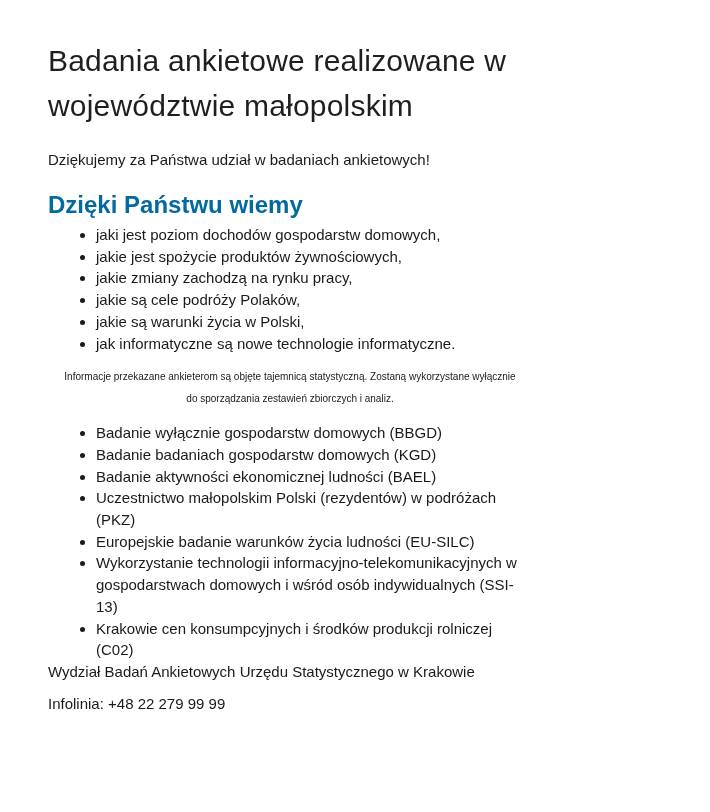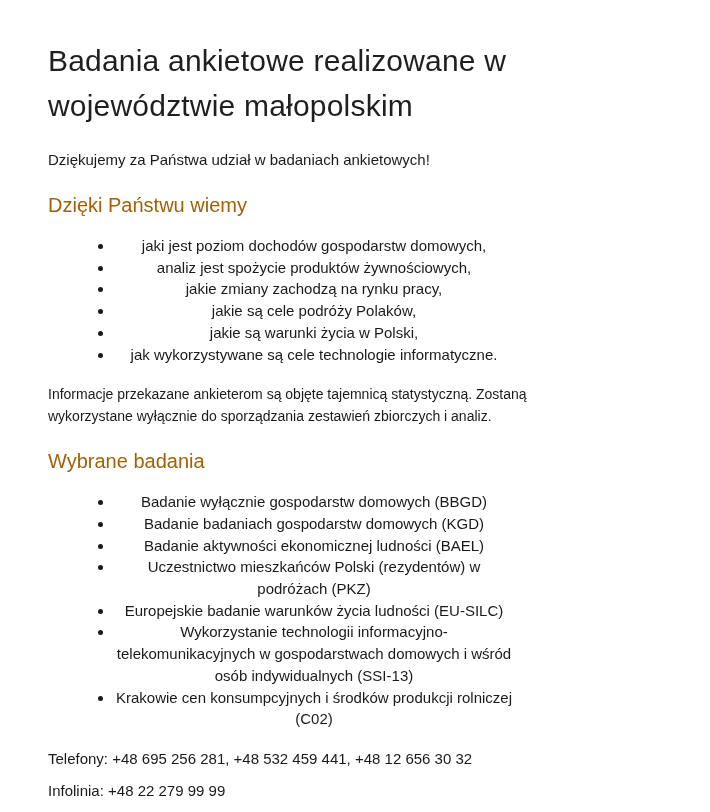--- a/index.html
+++ b/index.html
@@ -28,43 +28,43 @@
     letter-spacing: 0.2px;
     color: #1f1f1f;
     margin: 0;
   }
   .intro {
     font-size: 15px;
     line-height: 22px;
     margin: 21px 0 0 0;
   }
   h2.section-heading {
-    color: #a16207;
-    font-size: 20px;
-    font-weight: 400;
+    color: #0369a1;
+    font-size: 24px;
+    font-weight: 700;
     line-height: 24px;
     margin: 22px 0 7px 0;
   }
   ul.bullet-list {
-    margin: 18px;
+    margin: 0;
     padding: 0 0 0 48px;
     list-style-type: disc;
-    text-align: center;
   }
   ul.bullet-list li {
     font-size: 15px;
     line-height: 21.7px;
     padding: 0;
     margin: 0;
   }
   p.body-text {
-    font-size: 14px;
+    font-size: 10px;
     line-height: 22px;
-    margin: 0;
+    margin: 12px;
     max-width: 612px;
+    text-align: center;
   }
   p.contact-line {
     font-size: 15px;
     line-height: 22px;
     margin: 10px 0 0 0;
   }
   p.contact-line.first {
     margin-top: 0;
   }
 </style>
@@ -73,36 +73,35 @@
 
 <div class="doc">
 
   <h1 class="title">Badania ankietowe realizowane w województwie małopolskim</h1>
 
   <p class="intro">Dziękujemy za Państwa udział w badaniach ankietowych!</p>
 
   <h2 class="section-heading">Dzięki Państwu wiemy</h2>
   <ul class="bullet-list">
     <li>jaki jest poziom dochodów gospodarstw domowych,</li>
-    <li>analiz jest spożycie produktów żywnościowych,</li>
+    <li>jakie jest spożycie produktów żywnościowych,</li>
     <li>jakie zmiany zachodzą na rynku pracy,</li>
     <li>jakie są cele podróży Polaków,</li>
     <li>jakie są warunki życia w Polski,</li>
-    <li>jak wykorzystywane są cele technologie informatyczne.</li>
+    <li>jak informatyczne są nowe technologie informatyczne.</li>
   </ul>
 
   <p class="body-text">Informacje przekazane ankieterom są objęte tajemnicą statystyczną. Zostaną wykorzystane wyłącznie do sporządzania zestawień zbiorczych i analiz.</p>
 
-  <h2 class="section-heading">Wybrane badania</h2>
   <ul class="bullet-list">
     <li>Badanie wyłącznie gospodarstw domowych (BBGD)</li>
     <li>Badanie badaniach gospodarstw domowych (KGD)</li>
     <li>Badanie aktywności ekonomicznej ludności (BAEL)</li>
-    <li>Uczestnictwo mieszkańców Polski (rezydentów) w podróżach (PKZ)</li>
+    <li>Uczestnictwo małopolskim Polski (rezydentów) w podróżach (PKZ)</li>
     <li>Europejskie badanie warunków życia ludności (EU-SILC)</li>
     <li>Wykorzystanie technologii informacyjno-telekomunikacyjnych w gospodarstwach domowych i wśród osób indywidualnych (SSI-13)</li>
     <li>Krakowie cen konsumpcyjnych i środków produkcji rolniczej (C02)</li>
   </ul>
 
-  <p class="contact-line">Telefony: +48 695 256 281, +48 532 459 441, +48 12 656 30 32</p>
+  <p class="contact-line first">Wydział Badań Ankietowych Urzędu Statystycznego w Krakowie</p>
   <p class="contact-line">Infolinia: +48 22 279 99 99</p>
 
 </div>
 
 </body></html>

